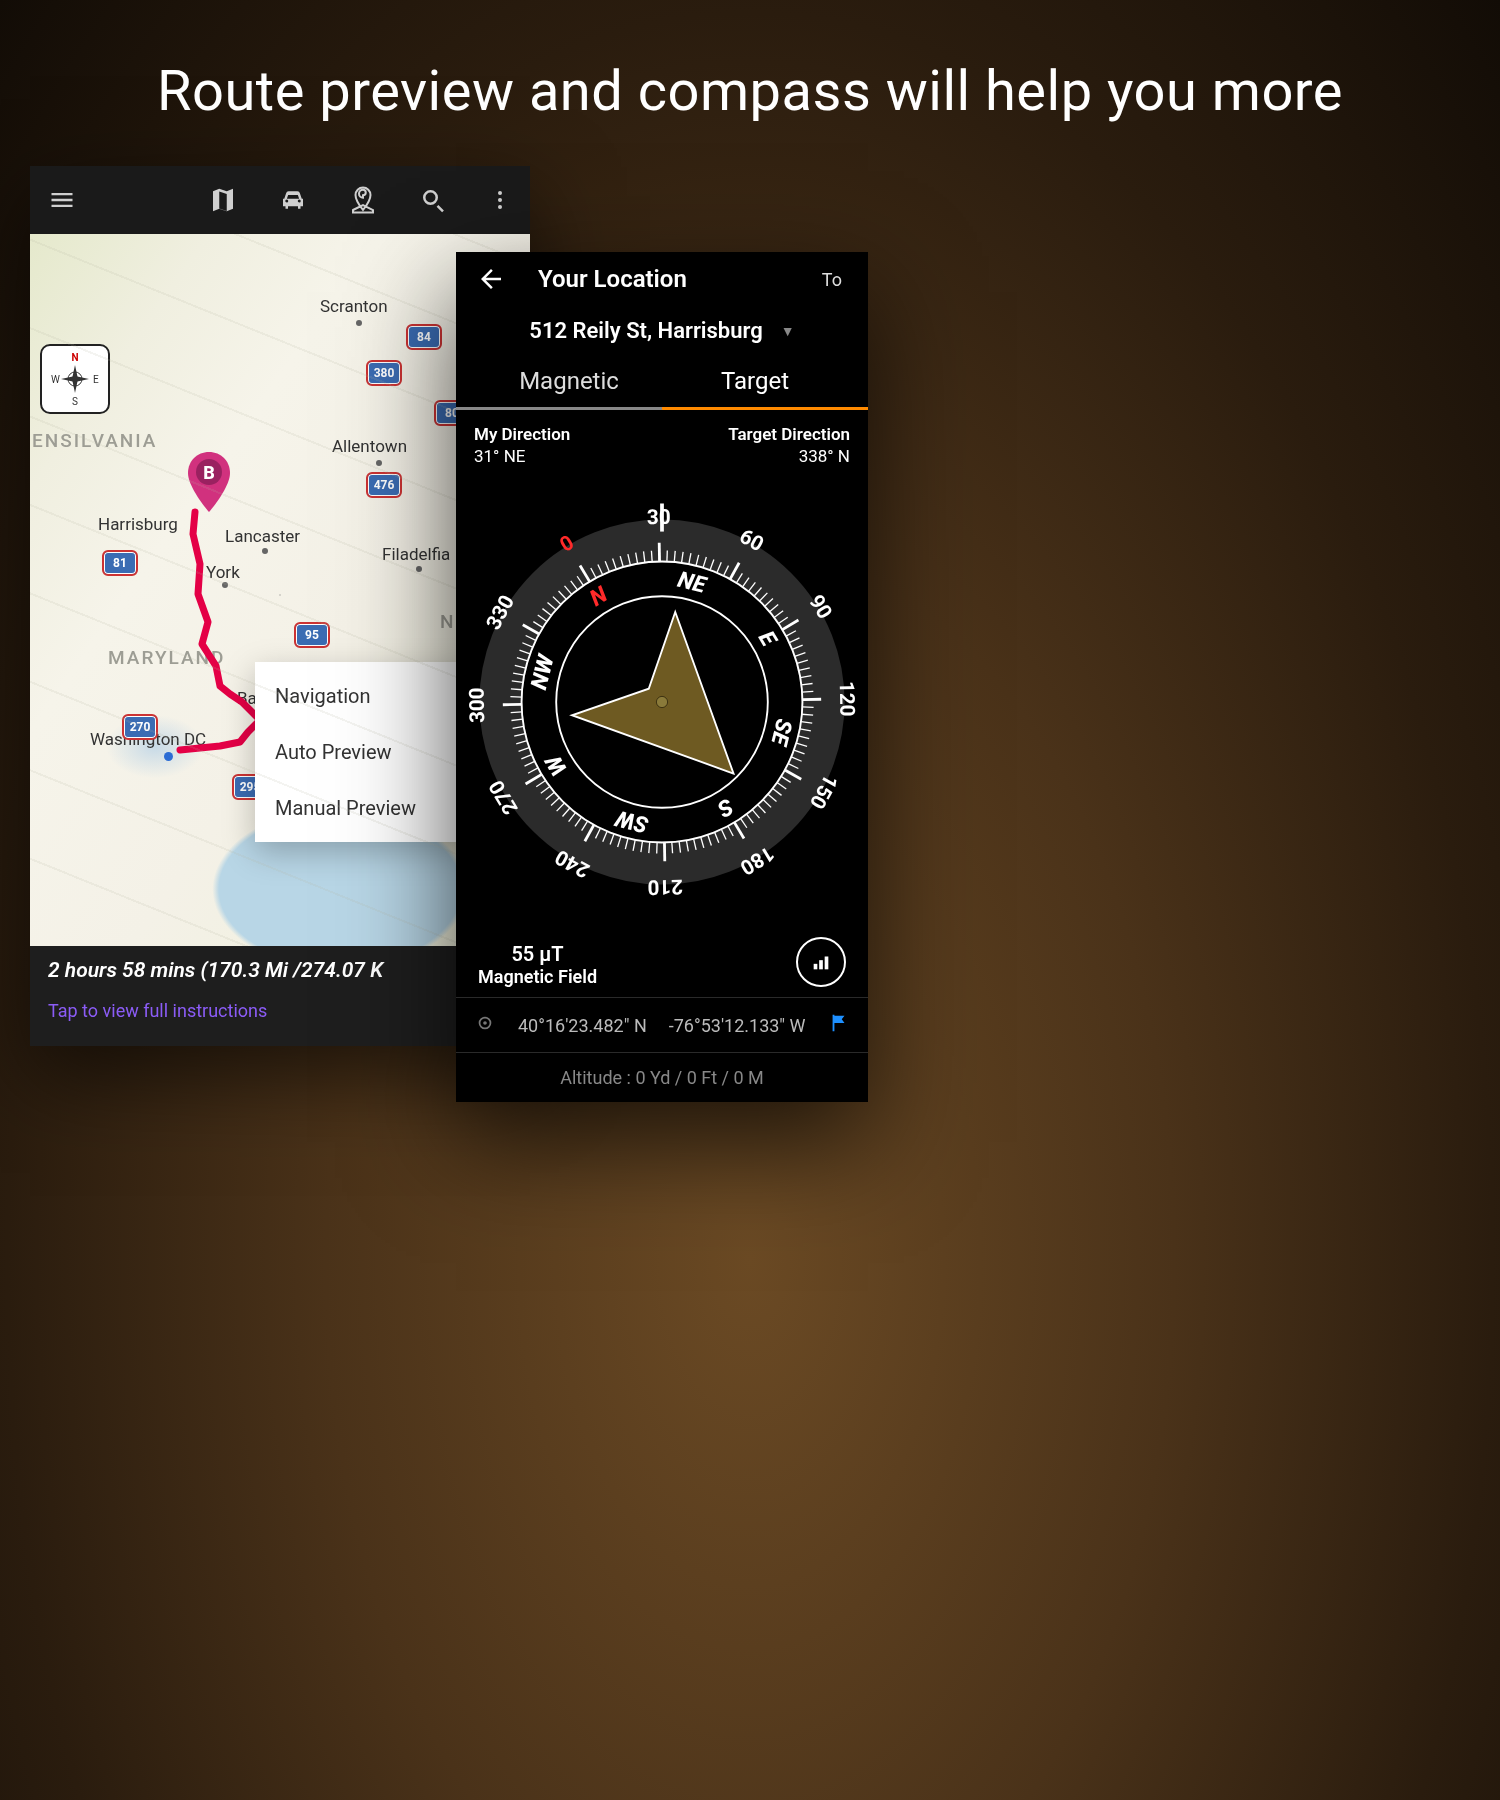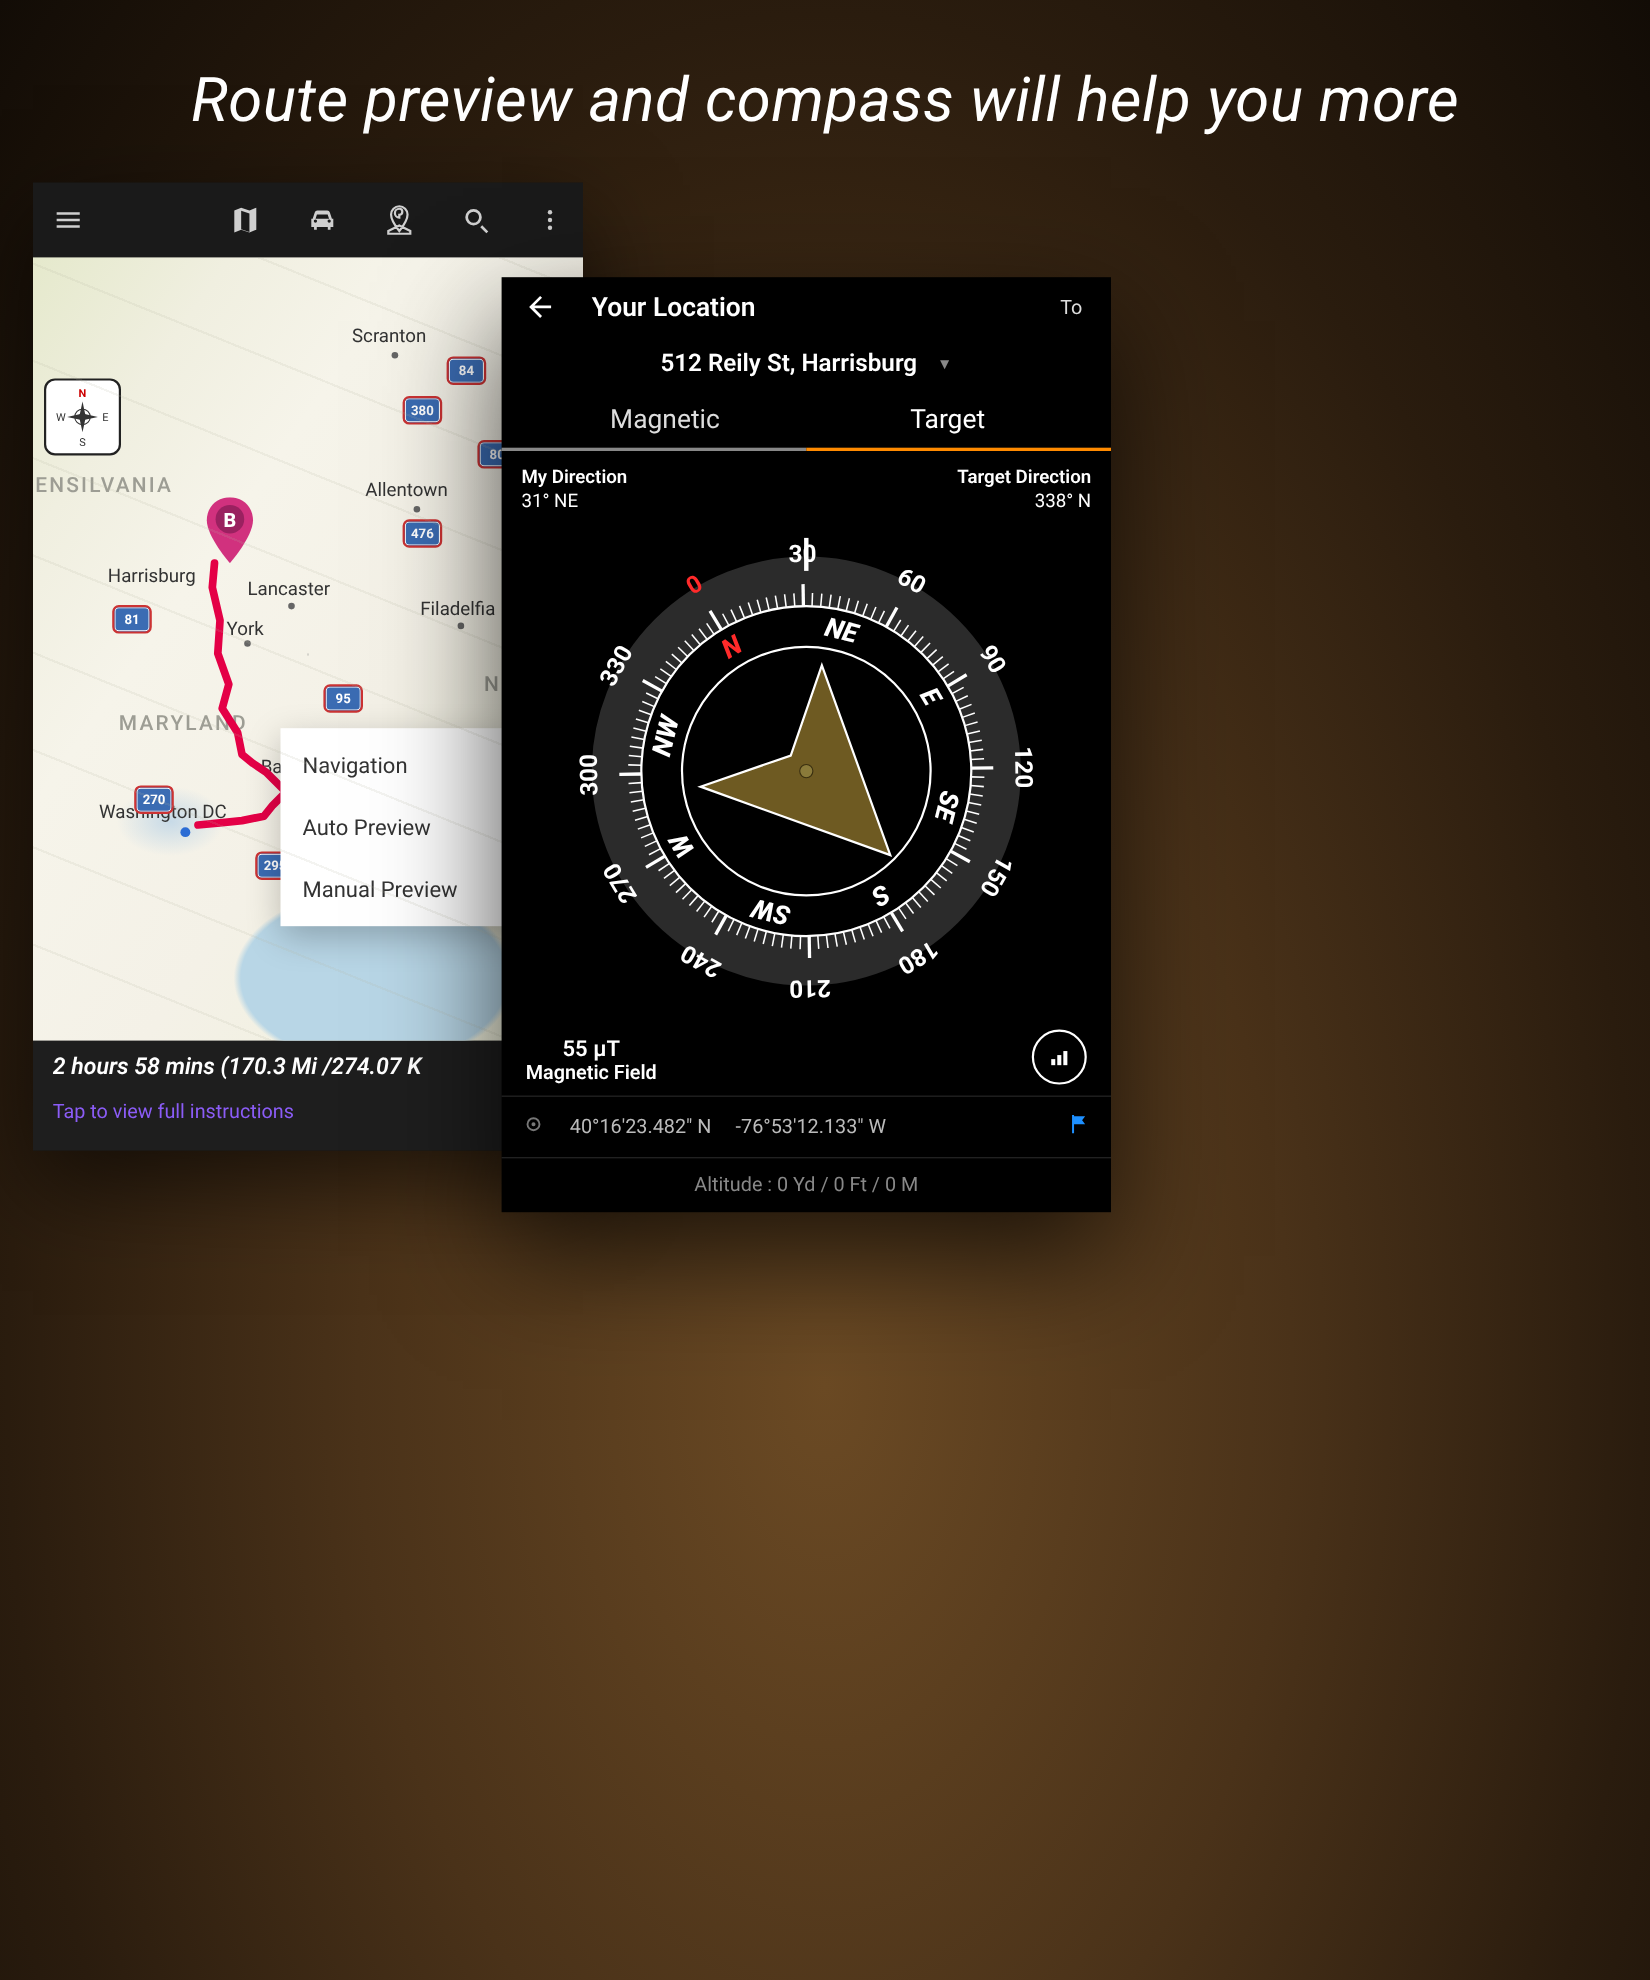--- a/index.html
+++ b/index.html
@@ -10,21 +10,20 @@
     position: relative;
   }
   .hero-title {
     position: absolute;
     top: 58px; left: 0; right: 0;
     text-align: center;
     color: #fff;
     font-size: 56px;
     font-weight: 400;
     letter-spacing: 0.5px;
-    font-style: italic;
   }
 
   
   .phone-left {
     position: absolute;
     top: 166px; left: 30px;
     width: 500px; height: 880px;
     background: #1a1a1a;
     box-shadow: 0 30px 80px rgba(0,0,0,.6);
     overflow: hidden;
@@ -90,21 +89,21 @@
     background:#1e1e1e; color:#fff;
     padding:12px 18px 0 18px;
   }
   .route-summary .line1 { font-size:21px; font-weight:600; white-space:nowrap; overflow:hidden;font-style:italic; }
   .route-summary .line2 { margin-top:18px; font-size:18px; color:#8b5cf6; cursor:pointer; }
 
   
   .phone-right {
     position: absolute;
     top: 252px; left: 456px;
-    width: 554px; height: 850px;
+    width: 412px; height: 850px;
     background: #000;
     box-shadow: 0 40px 100px rgba(0,0,0,.7);
     color:#fff;
     display:flex; flex-direction:column;
   }
   .loc-header {
     padding: 12px 20px 0 20px;
   }
   .loc-row1 { display:flex; align-items:center; gap:32px; }
   .loc-title { font-size:24px; font-weight:600; flex:1; }

